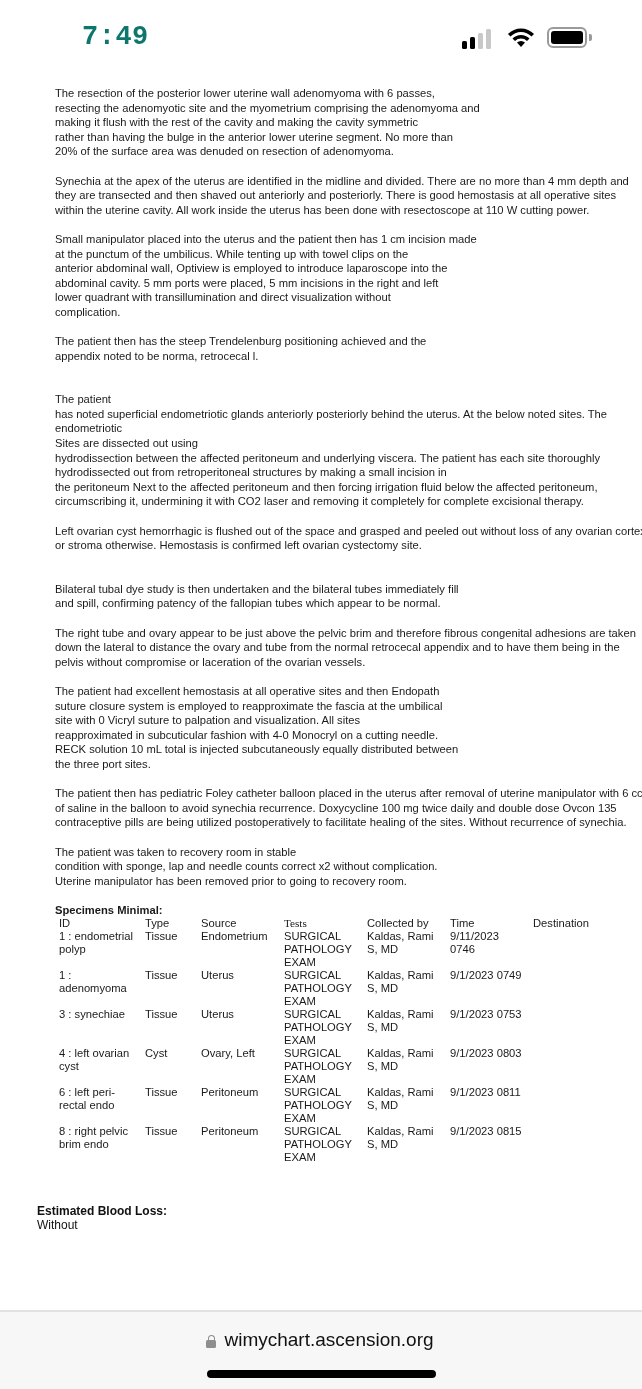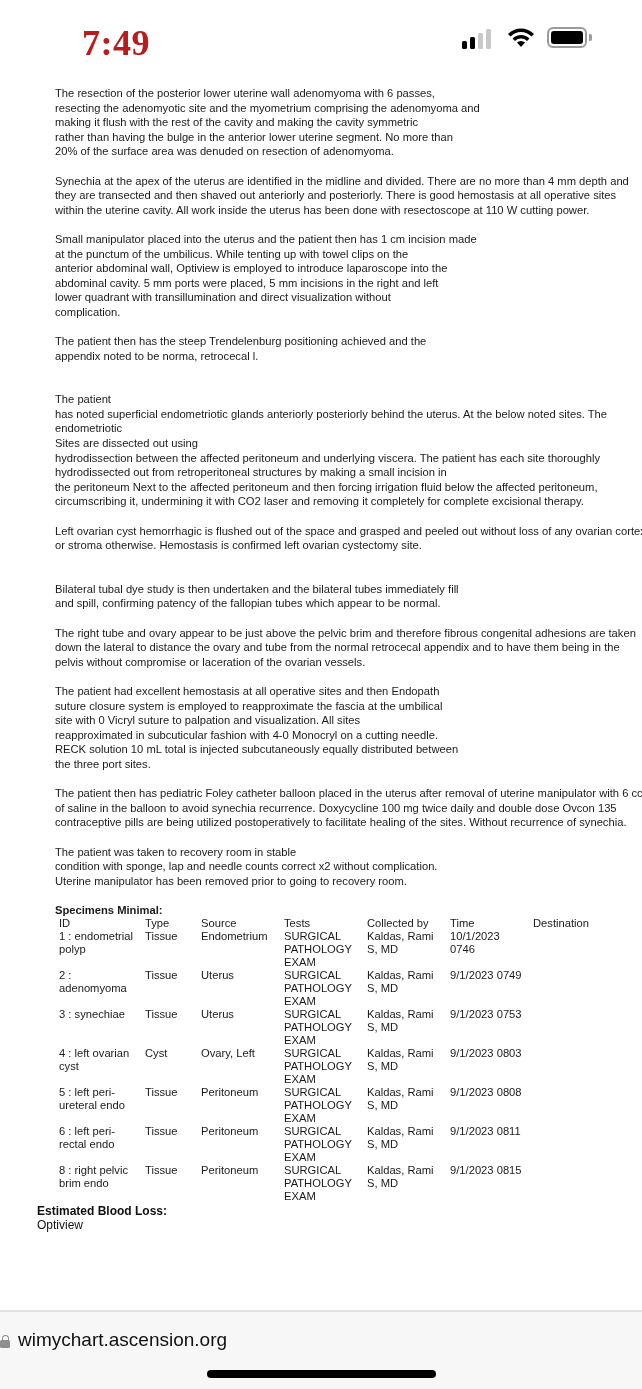--- a/index.html
+++ b/index.html
@@ -1,52 +1,52 @@
 <!DOCTYPE html>
 <html><head>
   <meta charset="utf-8">
   <style>
     * { box-sizing: border-box; margin: 0; padding: 0; }
     html, body { width: 642px; height: 1389px; background: #ffffff; overflow: hidden; }
     body { position: relative; font-family: "Liberation Sans", sans-serif; color: #111; }
 
     
     .status-bar { position: absolute; top: 0; left: 0; width: 642px; height: 78px; background: #fff; }
-    .status-time { position: absolute; left: 82px; top: 22px; font-size: 36px; font-weight: bold; letter-spacing: 0.5px; color: #b91c1c; font-family: Liberation Serif, serif; }
+    .status-time { position: absolute; left: 82px; top: 22px; font-size: 27px; font-weight: bold; letter-spacing: 0.5px; color: #0f766e; font-family: Liberation Mono, monospace; }
     .signal { position: absolute; left: 462px; top: 29px; width: 34px; height: 20px; }
     .signal span { position: absolute; bottom: 0; width: 5px; border-radius: 1.5px; }
     .wifi { position: absolute; left: 506px; top: 26px; width: 30px; height: 22px; }
     .battery { position: absolute; left: 547px; top: 27px; width: 40px; height: 21px; border: 2px solid #9a9a9a; border-radius: 6px; padding: 2px; }
     .battery .fill { width: 100%; height: 100%; background: #000; border-radius: 3px; }
     .battery-tip { position: absolute; left: 589px; top: 34px; width: 3px; height: 7px; background: #9a9a9a; border-radius: 0 2px 2px 0; }
 
     
     .doc { position: absolute; top: 86px; left: 37px; width: 600px; font-size: 11.2px; line-height: 14.6px; color: #1a1a1a; margin-left: 18px; }
     .para { white-space: pre-line; margin-bottom: 14.6px; }
     .para.gap2 { margin-bottom: 29px; }
     .section-title { font-weight: bold; font-size: 11.2px; line-height: 14px; }
 
     table.specimens { border-collapse: collapse; margin-top: 0px; font-size: 11.2px; line-height: 13px; }
     table.specimens th, table.specimens td { text-align: left; vertical-align: top; font-weight: normal; padding: 0 3px 0 4px; }
     table.specimens th { padding-bottom: 0; }
     table.specimens td { padding-bottom: 0; }
     .c-id { width: 86px; }
     .c-type { width: 56px; }
     .c-source { width: 83px; }
-    .c-tests { width: 83px; }
+    .c-tests { width: 83px; font-family: Liberation Serif, serif; }
     .c-coll { width: 83px; }
     .c-time { width: 83px; }
     .c-dest { width: 80px; }
 
     .ebl { position: absolute; top: 1204px; left: 37px; font-size: 12px; line-height: 14px; }
     .ebl .label { font-weight: bold; }
 
     
     .url-bar { position: absolute; left: 0; top: 1310px; width: 642px; height: 79px; background: #f7f7f7; border-top: 2px solid #e2e2e2; }
-    .url { position: absolute; left: 0; width: 640px; top: 17px; text-align: left; font-size: 19px; color: #111; font-family: "Liberation Sans", sans-serif; }
+    .url { position: absolute; left: 0; width: 640px; top: 17px; text-align: center; font-size: 19px; color: #111; font-family: "Liberation Sans", sans-serif; }
     .lock { display: inline-block; width: 10px; height: 12px; position: relative; margin-right: 8px; vertical-align: -1px; }
     .lock .shackle { position: absolute; left: 1.5px; top: 0; width: 7px; height: 7px; border: 1.6px solid #8e8e8e; border-bottom: none; border-radius: 4px 4px 0 0; }
     .lock .body { position: absolute; left: 0; top: 5px; width: 10px; height: 8px; background: #8e8e8e; border-radius: 1.5px; }
     .home-indicator { position: absolute; left: 207px; top: 58px; width: 229px; height: 8px; background: #000; border-radius: 4px; }
   </style>
 </head>
 <body>
 
 <div class="status-bar">
   <div class="status-time">7:49</div>
@@ -127,25 +127,25 @@
         <th class="c-dest">Destination</th>
       </tr>
     </thead>
     <tbody>
       <tr>
         <td>1 : endometrial polyp</td>
         <td>Tissue</td>
         <td>Endometrium</td>
         <td>SURGICAL PATHOLOGY EXAM</td>
         <td>Kaldas, Rami S, MD</td>
-        <td>10/1/2023 0746</td>
-        <td></td>
-      </tr>
-      <tr>
-        <td>2 : adenomyoma</td>
+        <td>9/11/2023 0746</td>
+        <td></td>
+      </tr>
+      <tr>
+        <td>1 : adenomyoma</td>
         <td>Tissue</td>
         <td>Uterus</td>
         <td>SURGICAL PATHOLOGY EXAM</td>
         <td>Kaldas, Rami S, MD</td>
         <td>9/1/2023 0749</td>
         <td></td>
       </tr>
       <tr>
         <td>3 : synechiae</td>
         <td>Tissue</td>
@@ -158,29 +158,20 @@
       <tr>
         <td>4 : left ovarian cyst</td>
         <td>Cyst</td>
         <td>Ovary, Left</td>
         <td>SURGICAL PATHOLOGY EXAM</td>
         <td>Kaldas, Rami S, MD</td>
         <td>9/1/2023 0803</td>
         <td></td>
       </tr>
       <tr>
-        <td>5 : left peri-ureteral endo</td>
-        <td>Tissue</td>
-        <td>Peritoneum</td>
-        <td>SURGICAL PATHOLOGY EXAM</td>
-        <td>Kaldas, Rami S, MD</td>
-        <td>9/1/2023 0808</td>
-        <td></td>
-      </tr>
-      <tr>
         <td>6 : left peri-rectal endo</td>
         <td>Tissue</td>
         <td>Peritoneum</td>
         <td>SURGICAL PATHOLOGY EXAM</td>
         <td>Kaldas, Rami S, MD</td>
         <td>9/1/2023 0811</td>
         <td></td>
       </tr>
       <tr>
         <td>8 : right pelvic brim endo</td>
@@ -190,21 +181,21 @@
         <td>Kaldas, Rami S, MD</td>
         <td>9/1/2023 0815</td>
         <td></td>
       </tr>
     </tbody>
   </table>
 </div>
 
 <div class="ebl">
   <div class="label">Estimated Blood Loss:</div>
-  <div>Optiview</div>
+  <div>Without</div>
 </div>
 
 <div class="url-bar">
   <div class="url">
     <span class="lock"><span class="shackle"></span><span class="body"></span></span><span>wimychart.ascension.org</span>
   </div>
   <div class="home-indicator"></div>
 </div>
 
 </body></html>

